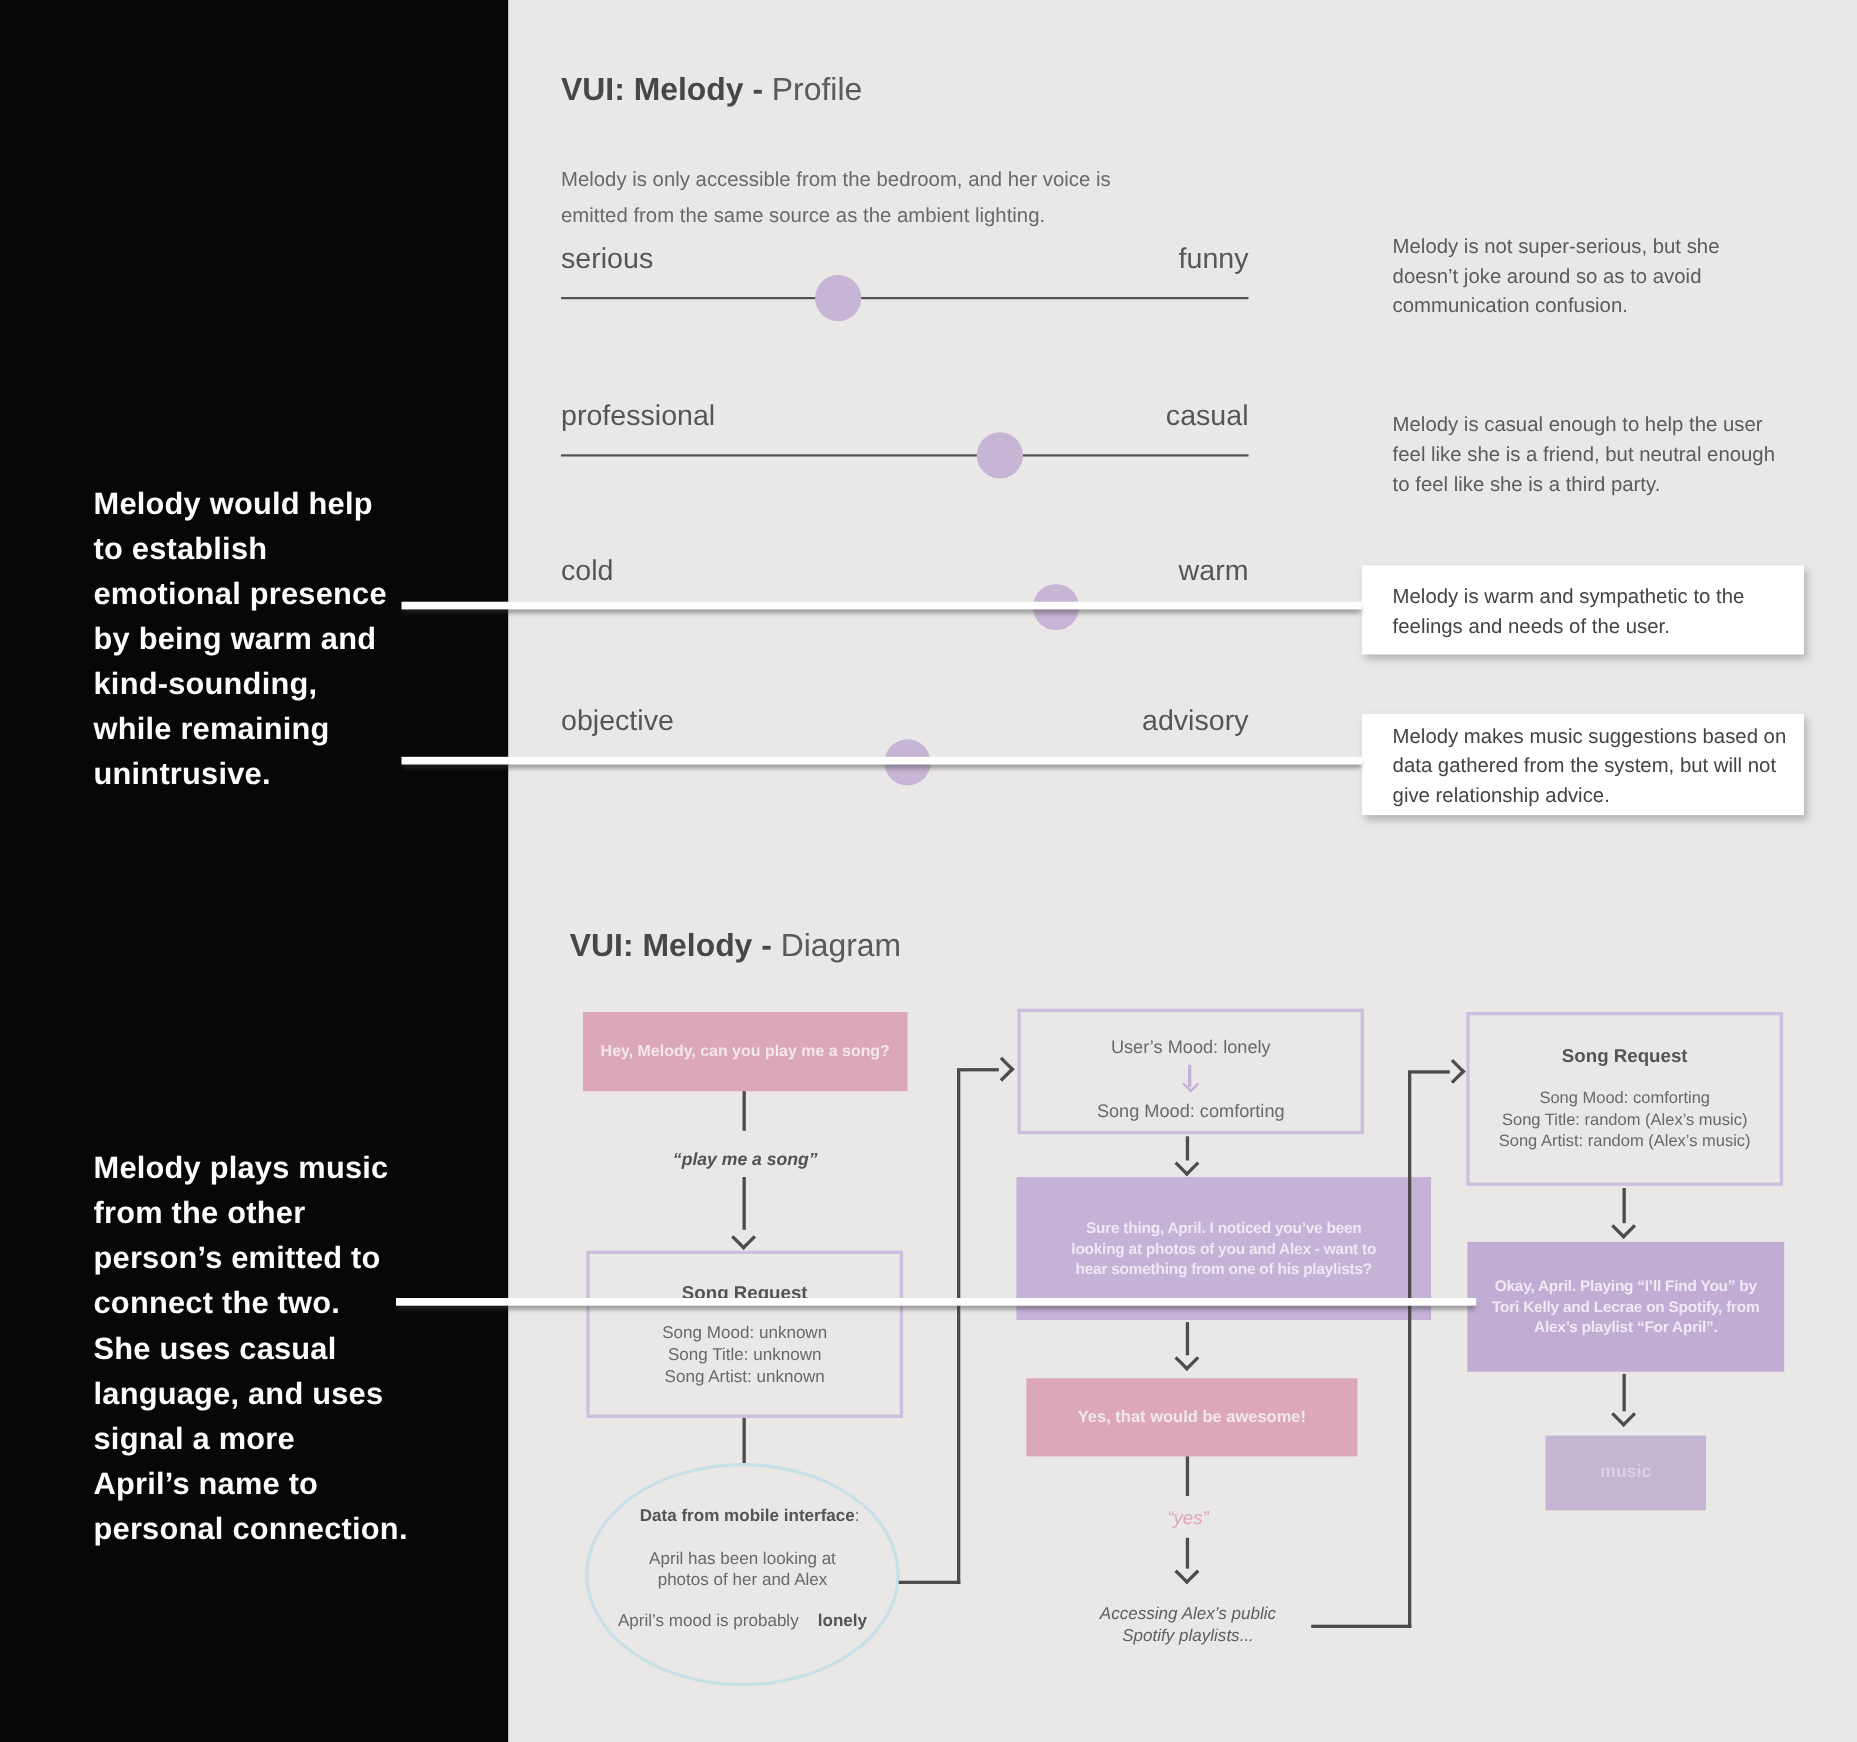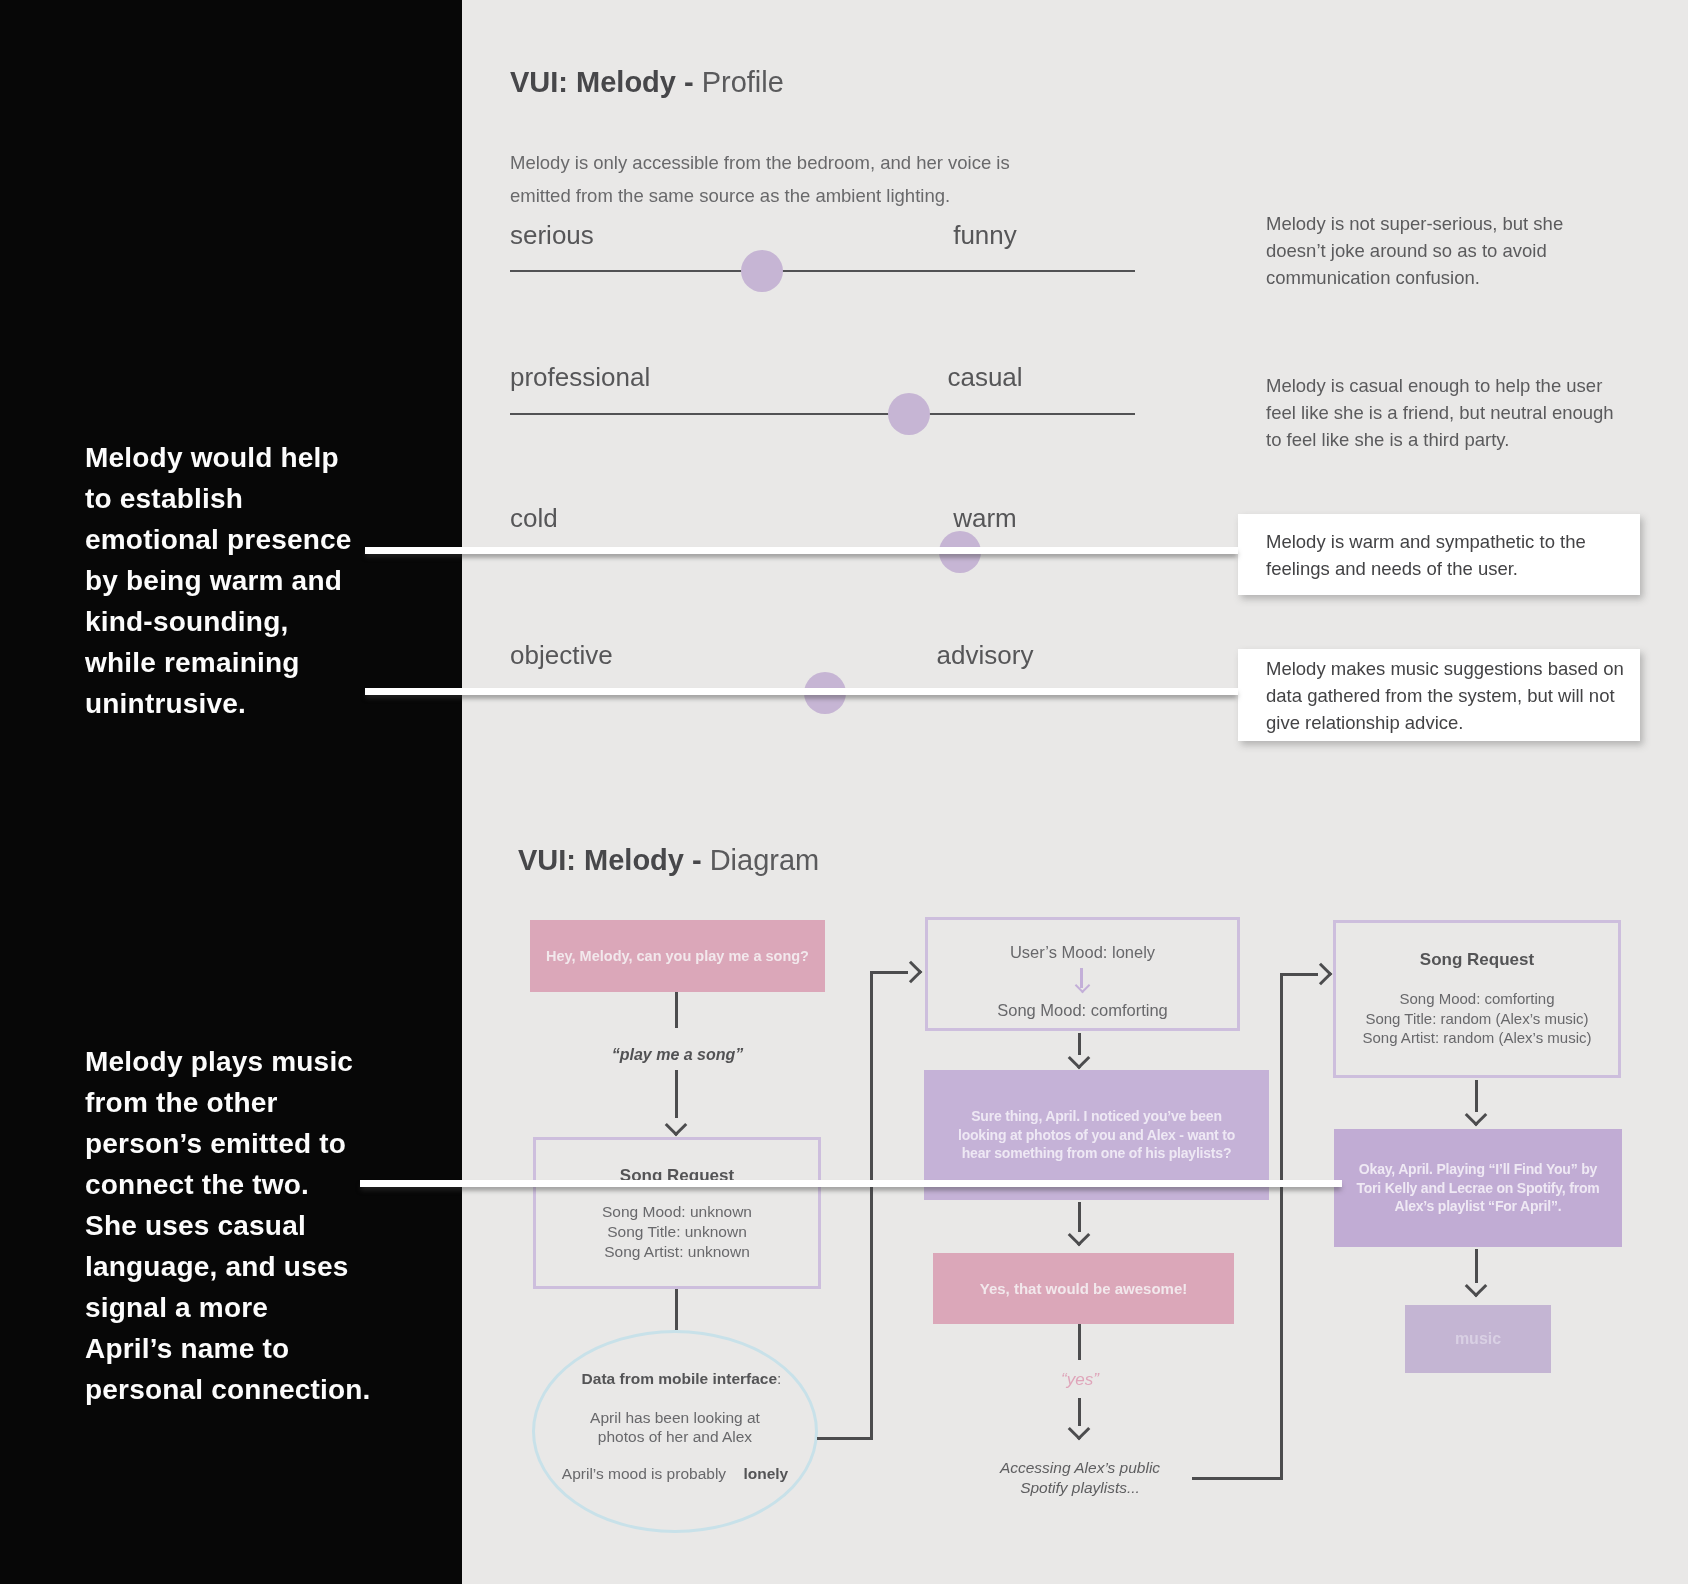--- a/index.html
+++ b/index.html
@@ -20,21 +20,21 @@
 
   
   .heading{position:absolute;font-size:29px;color:#5a5a5c;white-space:nowrap;}
   .heading .hb{font-weight:bold;color:#47474a;}
   .heading .hr{font-weight:normal;margin-left:8px;}
 
   .desc{position:absolute;font-size:18.5px;line-height:33px;color:#69696b;}
 
   
   .slabel{position:absolute;font-size:26px;color:#565658;}
-  .slabel.r{text-align:center;}
+  .slabel.r{text-align:right;}
   .track{position:absolute;left:510px;width:625px;height:2px;background:#525254;}
   .knob{position:absolute;width:42px;height:42px;border-radius:50%;background:#c6b5d4;z-index:2;}
 
   
   .ann{position:absolute;font-size:18.5px;line-height:27px;color:#5b5b5d;}
   .wbox{position:absolute;background:#ffffff;z-index:4;display:flex;align-items:center;
         box-shadow:3px 4px 7px rgba(80,80,80,.35);}
   .wbox .atext{font-size:18.5px;line-height:27px;color:#434345;margin-left:28px;width:360px;}
 
   
@@ -169,21 +169,21 @@
 <div class="outline" style="position:absolute;left:925px;top:917px;width:309px;height:108px">
   <div class="blines" style="top:22px;font-size:16.5px">User’s Mood: lonely</div>
   <div class="pvseg" style="left:152px;top:48px;height:20px"></div>
   <div class="pchev" style="left:148.5px;top:60px"></div>
   <div class="blines" style="top:80px;font-size:16.5px">Song Mood: comforting</div>
 </div>
 
 <div class="vseg" style="left:1078px;top:1033px;height:22px"></div>
 <div class="chev-down" style="left:1071px;top:1050px"></div>
 
-<div class="node lav fillsmall" style="left:924px;top:1070px;width:345px;height:130px;padding:0;">
+<div class="node lav fillsmall" style="left:924px;top:1070px;width:377px;height:130px;padding:0;">
   <div style="width:292px">Sure thing, April. I noticed you’ve been looking at photos of you and Alex - want to hear something from one of his playlists?</div>
 </div>
 
 <div class="vseg" style="left:1078px;top:1202px;height:30px"></div>
 <div class="chev-down" style="left:1071px;top:1227px"></div>
 
 <div class="node pink" style="left:933px;top:1253px;width:301px;height:71px;font-size:15px">Yes, that would be awesome!</div>
 
 <div class="vseg" style="left:1078px;top:1324px;height:36px"></div>
 <div class="yes" style="left:980px;top:1370px;width:200px">“yes”</div>

